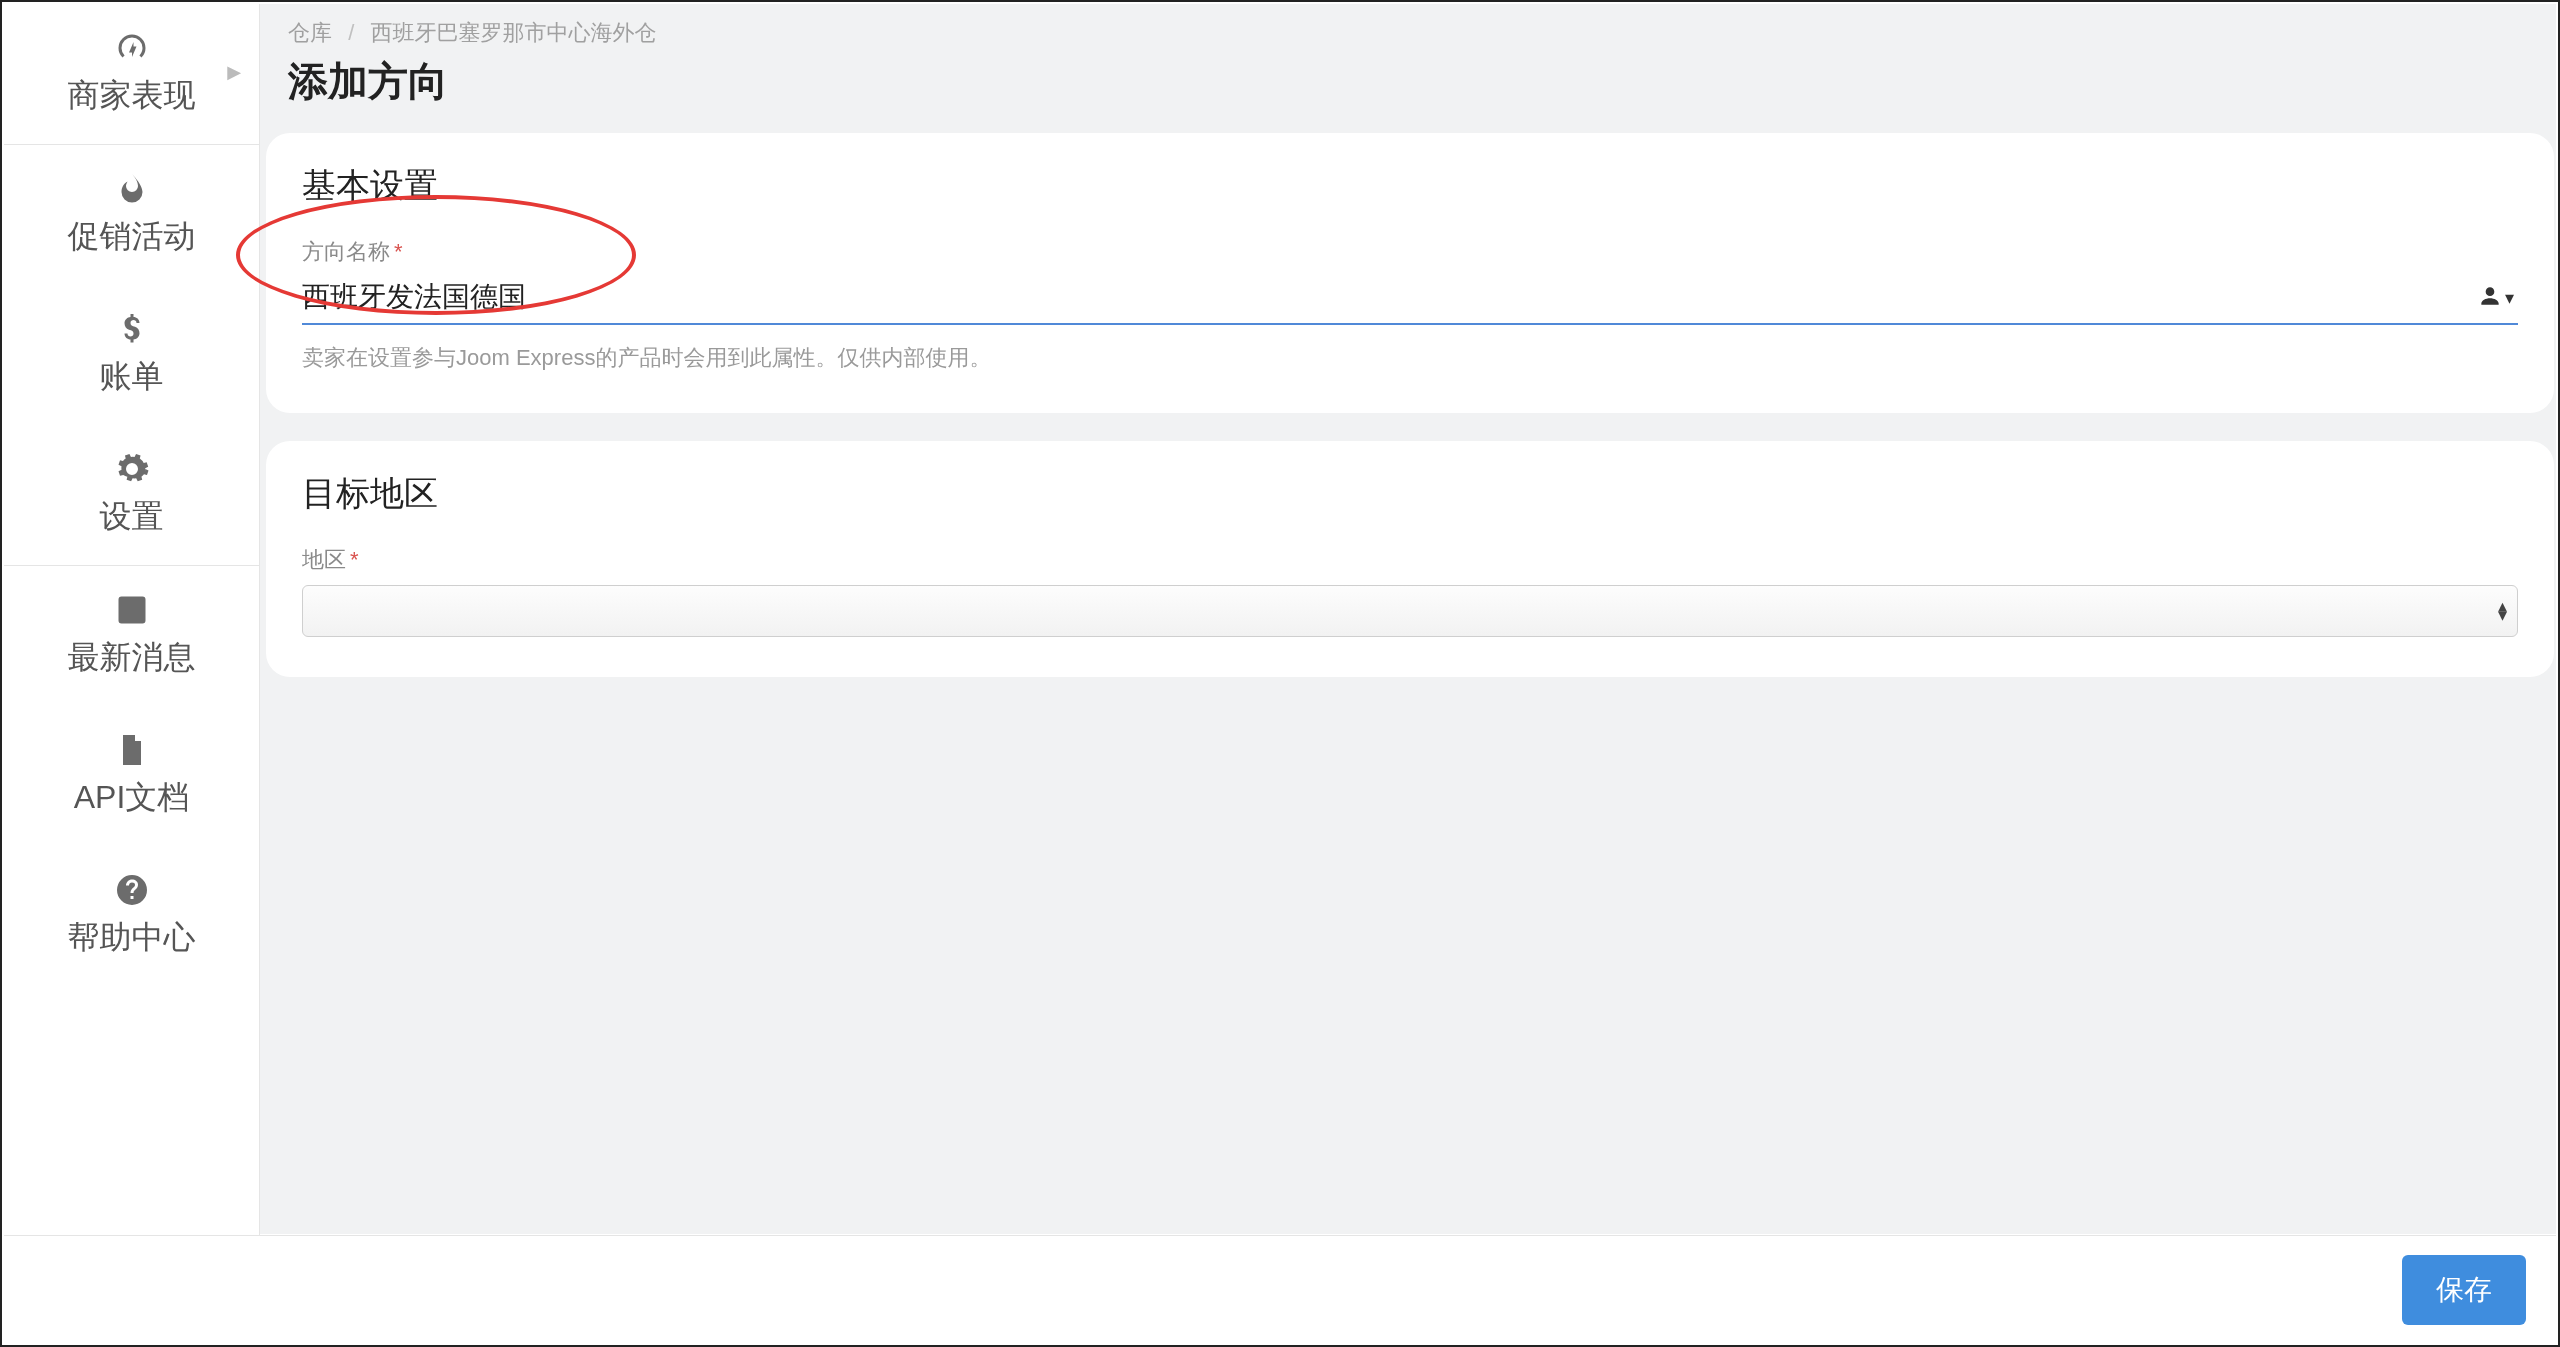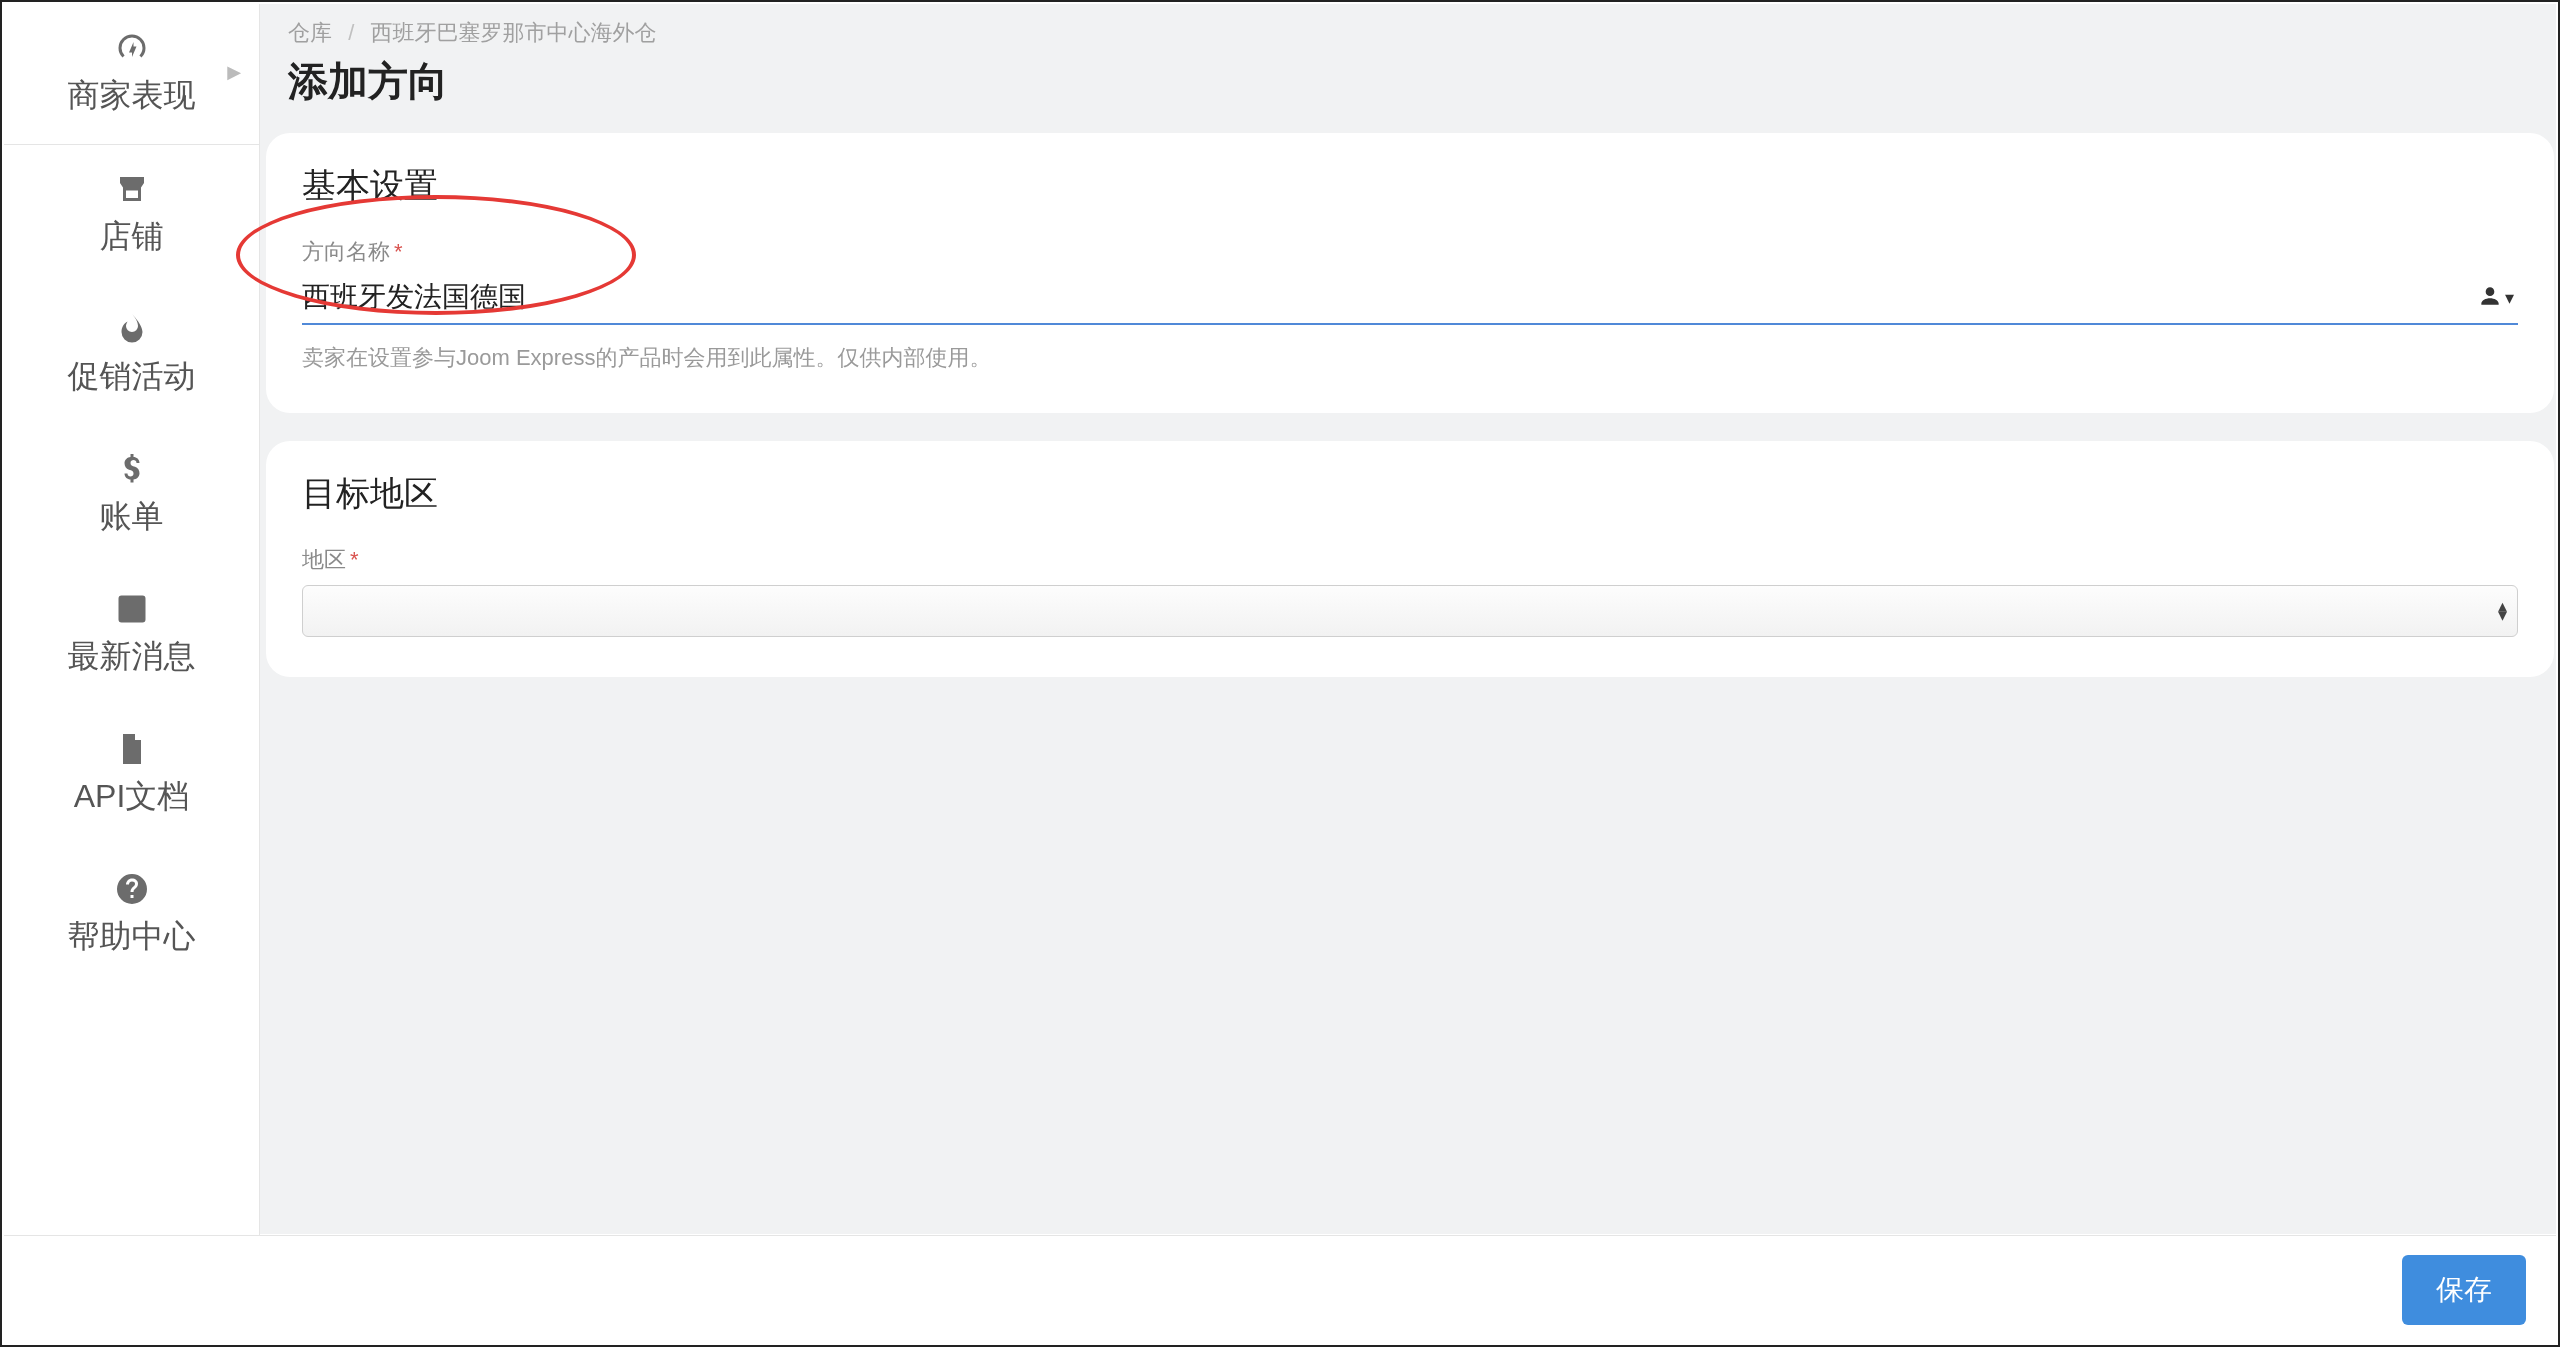--- a/index.html
+++ b/index.html
@@ -62,47 +62,47 @@
     <div class="sidebar-item first">
       <span class="sidebar-icon">
         <svg viewBox="0 0 24 24">
             <path d="M12 3a9 9 0 00-9 9 8.96 8.96 0 002.64 6.36l1.42-1.42A6.98 6.98 0 015 12a7 7 0 1114 0c0 1.93-.78 3.68-2.05 4.95l1.41 1.41A8.96 8.96 0 0021 12a9 9 0 00-9-9zm1 5l-3 7h2v3l3-7h-2V8z"></path>
           </svg>
       </span>
       <span class="sidebar-label">商家表现</span>
       <span class="sidebar-caret">▶</span>
     </div>
 
-    <div class="sidebar-item">
-      <span class="sidebar-icon">
-        <svg viewBox="0 0 24 24">
-            <path d="M4 4h16v4l-2 3v9H6v-9L4 8V4zm4 9v5h8v-5H8z"></path>
-          </svg>
-      </span>
-      <span class="sidebar-label">店铺</span>
-    </div>
 
     <div class="sidebar-item">
       <span class="sidebar-icon">
         <svg viewBox="0 0 24 24">
             <path d="M12 2s4 4 4 8a4 4 0 01-8 0c0-1 .5-2 1-3-2 1-4 3.5-4 7a7 7 0 0014 0c0-5-7-12-7-12z"></path>
           </svg>
       </span>
       <span class="sidebar-label">促销活动</span>
     </div>
 
     <div class="sidebar-item">
       <span class="sidebar-icon">
         <svg viewBox="0 0 24 24">
             <path d="M11 21v-2c-2 0-4-1.5-4-4h2c0 1.5 1 2 2 2s2-.5 2-2-1-2-3-2.5S7 10 7 8s2-4 4-4V2h2v2c2 0 4 1.5 4 4h-2c0-1.5-1-2-2-2s-2 .5-2 2 1 2 3 2.5 3 2.5 3 4.5-2 4-4 4v2h-2z"></path>
           </svg>
       </span>
       <span class="sidebar-label">账单</span>
     </div>
 
+    <div class="sidebar-item divider-after">
+      <span class="sidebar-icon">
+        <svg viewBox="0 0 24 24">
+            <path d="M12 8a4 4 0 100 8 4 4 0 000-8zm9 4l2 1-1 3-2-.5a8 8 0 01-1.7 1.7l.5 2-3 1-1-2a8 8 0 01-2.4 0l-1 2-3-1 .5-2A8 8 0 016.2 16L4 16.5 3 13.5l2-1a8 8 0 010-2.4l-2-1 1-3 2 .5A8 8 0 017.8 5l-.5-2 3-1 1 2a8 8 0 012.4 0l1-2 3 1-.5 2A8 8 0 0119.8 8l2-.5 1 3-2 1a8 8 0 010 2.4z"></path>
+          </svg>
+      </span>
+      <span class="sidebar-label">设置</span>
+    </div>
 
     <div class="sidebar-item">
       <span class="sidebar-icon">
         <svg viewBox="0 0 24 24">
             <path d="M5 3h14a2 2 0 012 2v14a2 2 0 01-2 2H5a2 2 0 01-2-2V5a2 2 0 012-2zm2 5h10v2H7V8zm0 4h10v2H7v-2z"></path>
           </svg>
       </span>
       <span class="sidebar-label">最新消息</span>
     </div>
 

